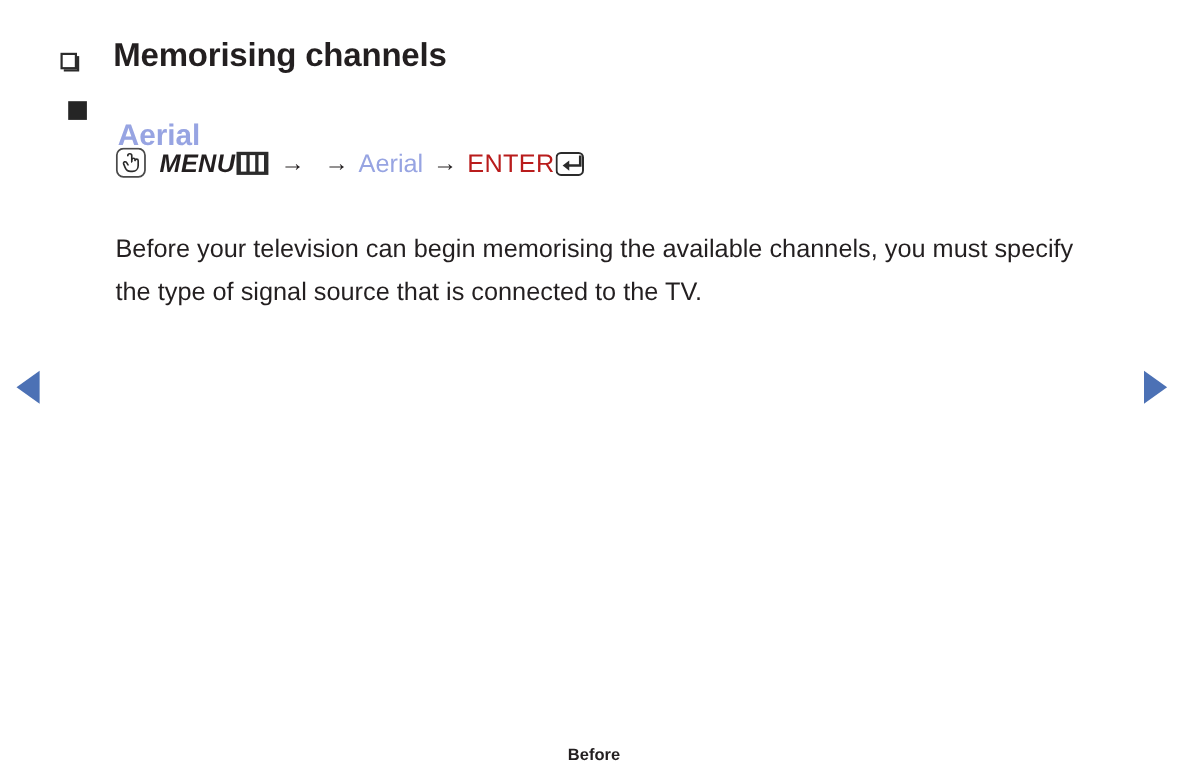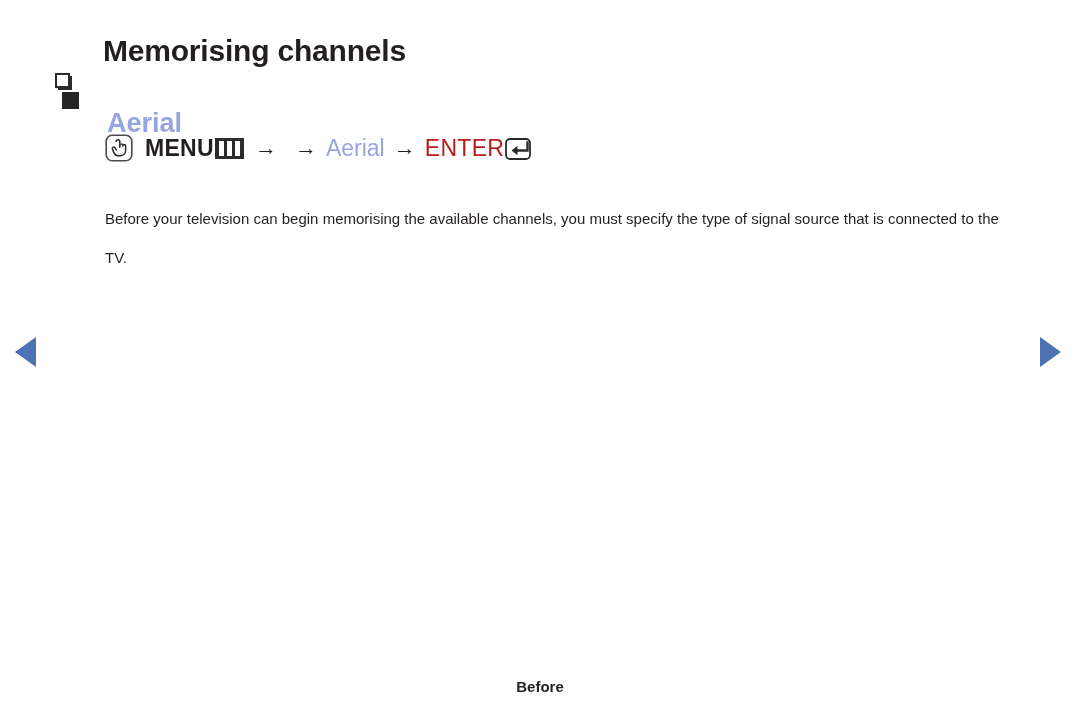--- a/index.html
+++ b/index.html
@@ -15,21 +15,21 @@
     color: #231f20;
     overflow: hidden;
   }
 
   
   .page-title-row {
     position: absolute;
     left: 55px;
     top: 12px;
     display: flex;
-    align-items: flex-end;
+    align-items: center;
   }
   .bullet-hollow {
     width: 17px;
     height: 17px;
     margin-top: 10px;
     margin-right: 0px;
     position: relative;
     flex: 0 0 auto;
   }
   .bullet-hollow::before {
@@ -100,20 +100,21 @@
     width: 28px;
     height: 28px;
     flex: 0 0 auto;
     margin-right: 12px;
     display: inline-block;
   }
   .menu-word {
     font-weight: bold;
     color: #231f20;
     letter-spacing: 0.3px;
+    font-style: italic;
   }
   .menu-glyph {
     display: inline-block;
     width: 29px;
     height: 21px;
     background: #2b2b2b;
     position: relative;
     margin: 0 2px 0 1px;
     vertical-align: -2px;
   }
@@ -151,21 +152,21 @@
     margin-left: 1px;
     vertical-align: -3px;
   }
 
   
   .body-text {
     position: absolute;
     left: 105px;
     top: 184px;
     width: 900px;
-    font-size: 15px;
+    font-size: 23px;
     line-height: 39px;
     color: #231f20;
   }
 
   
   .nav-prev {
     position: absolute;
     left: 15px;
     top: 337px;
     width: 0;

